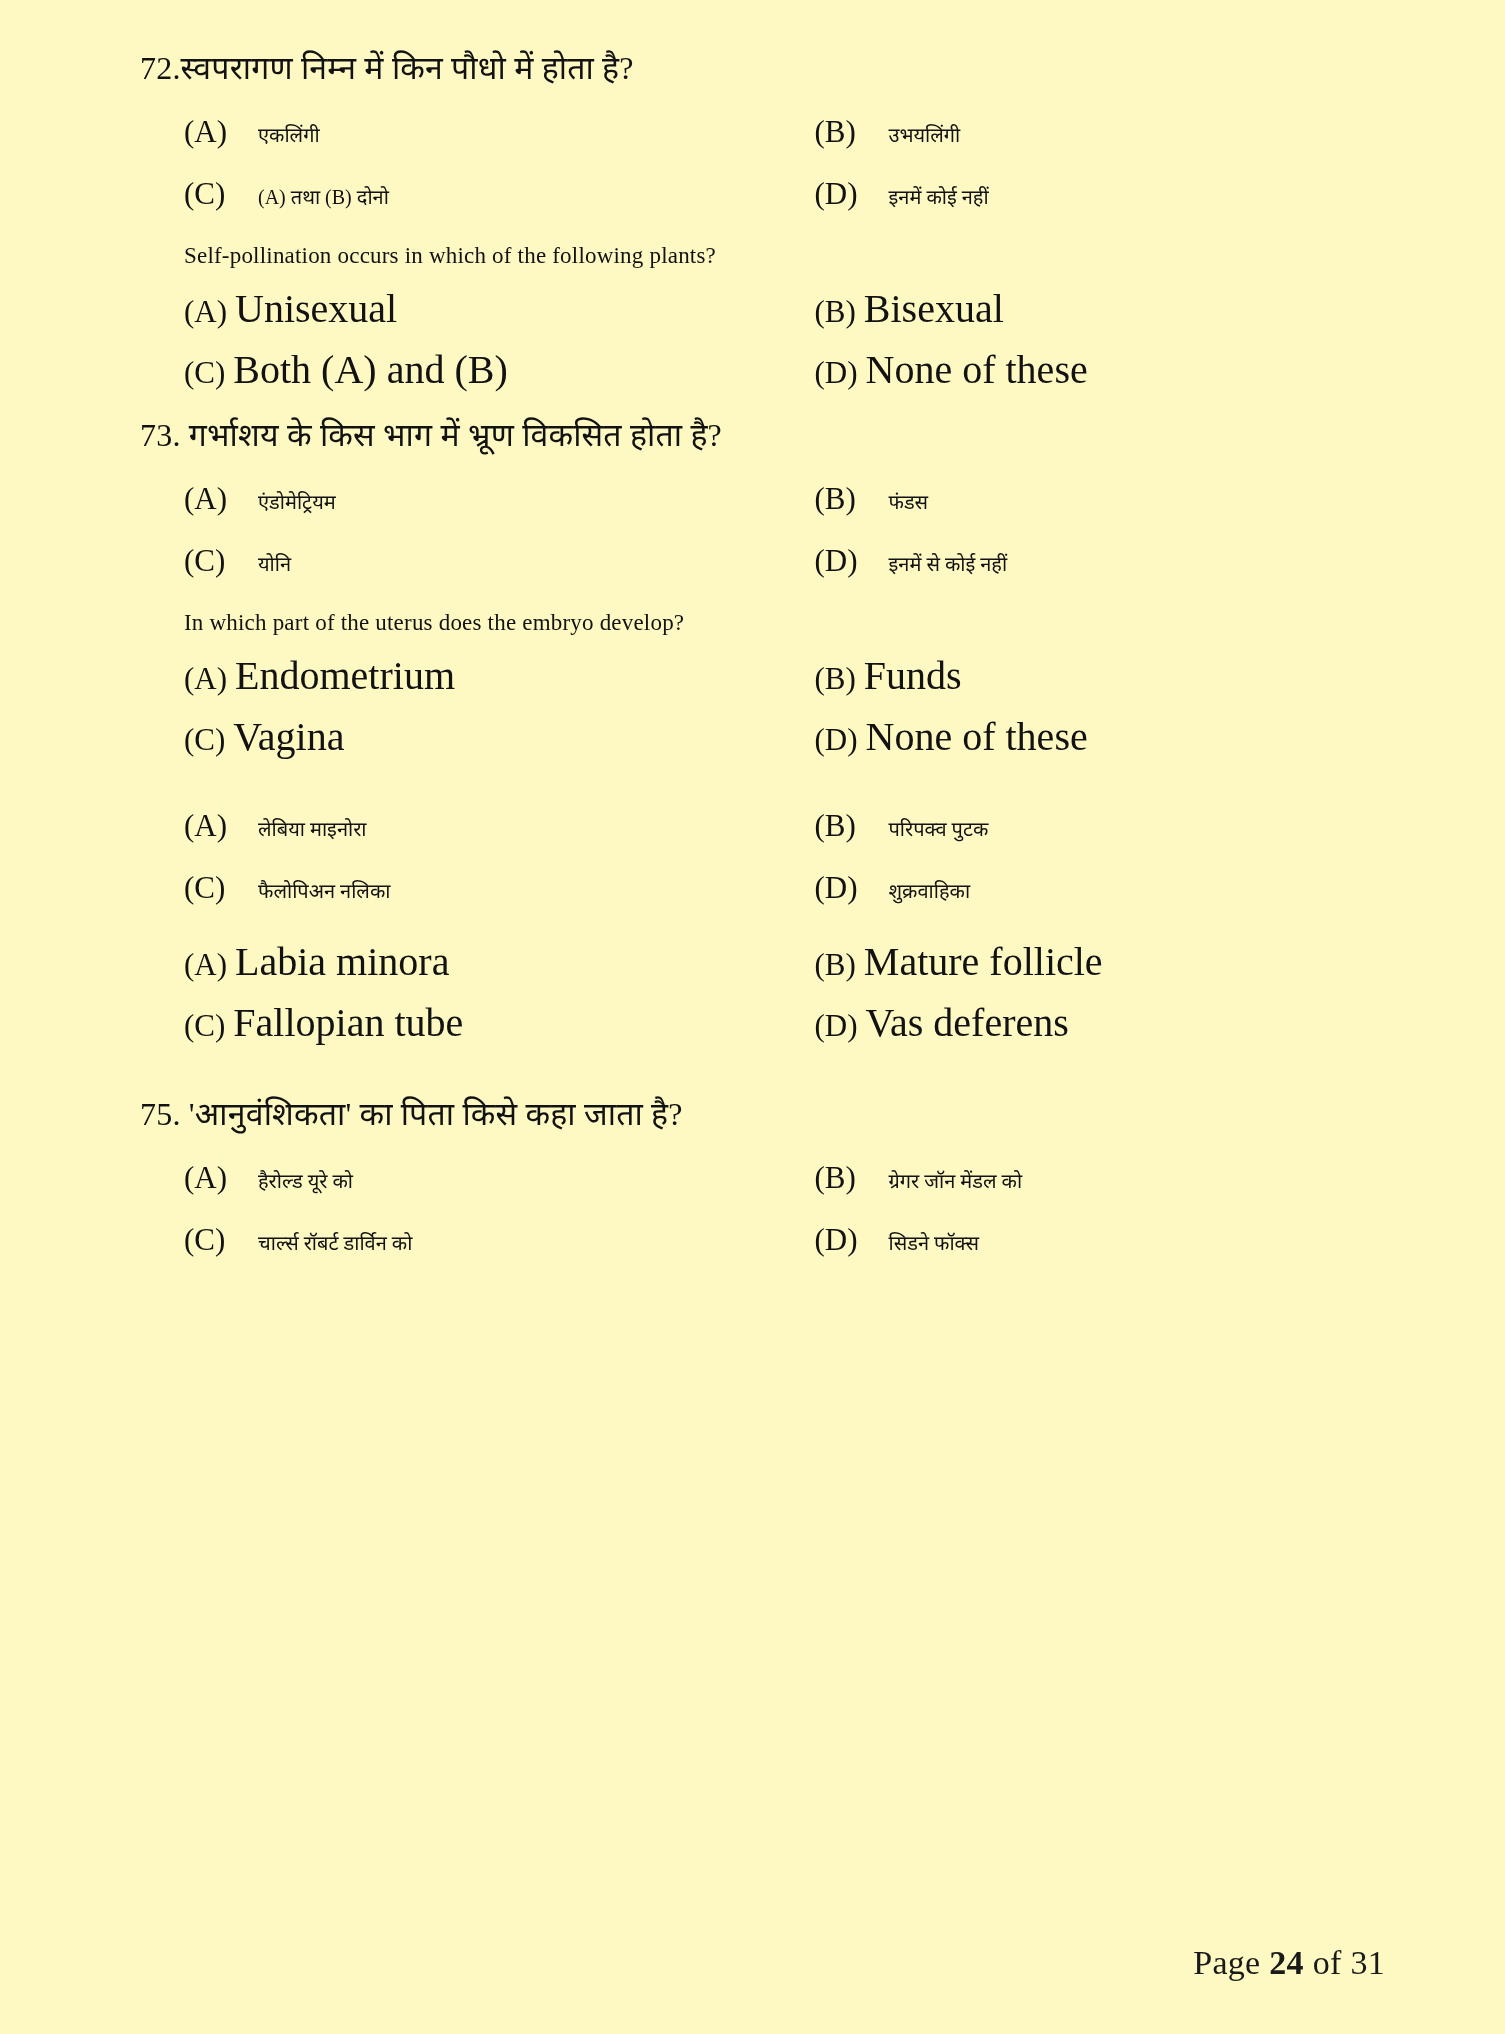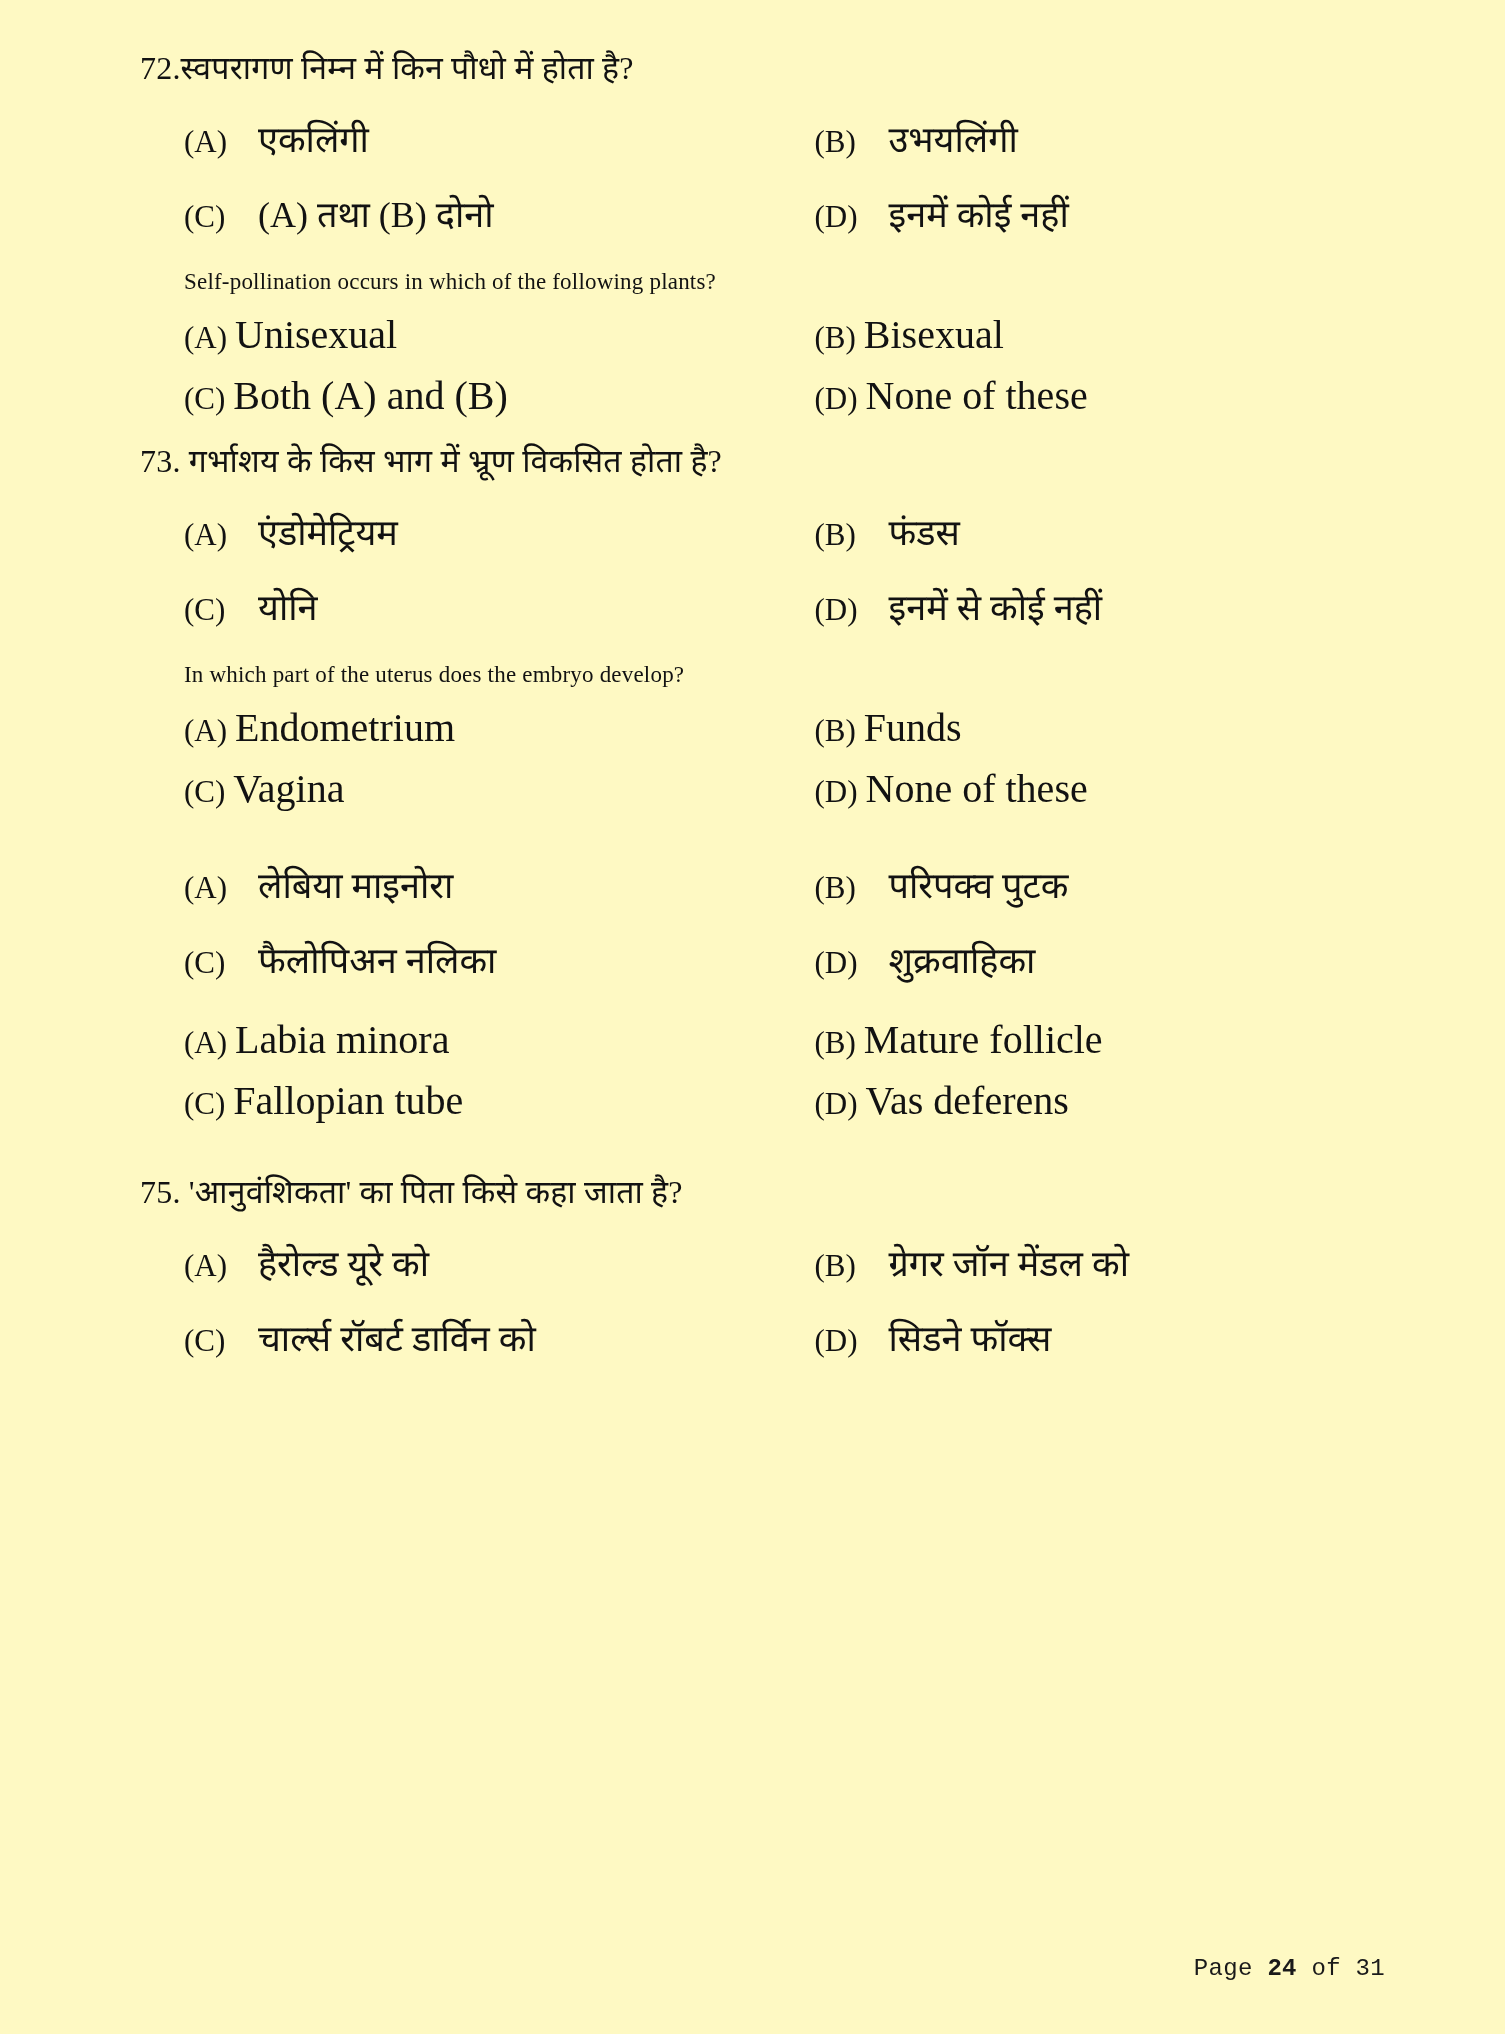--- a/index.html
+++ b/index.html
@@ -77,34 +77,34 @@
   }
   .opt-key.narrow {
     margin-right: 8px;
   }
   .opt-text {
     font-size: 40px;
     color: #121212;
     white-space: pre-wrap;
   }
   .opt-text.hindi {
-    font-size: 36px;
+    font-size: 20px;
   }
 
   .spacer-sm { height: 18px; }
   .spacer-md { height: 30px; }
   .spacer-lg { height: 44px; }
 
   
   .footer {
     position: absolute;
     right: 120px;
     bottom: 52px;
-    font-size: 24px;
-    font-family: Liberation Mono, monospace;
+    font-size: 34px;
+    font-family: Liberation Serif, serif;
     color: #1a1a1a;
     letter-spacing: 0.3px;
   }
   .footer .pagenum {
     font-weight: bold;
   }
 </style>
 </head>
 <body>
 

